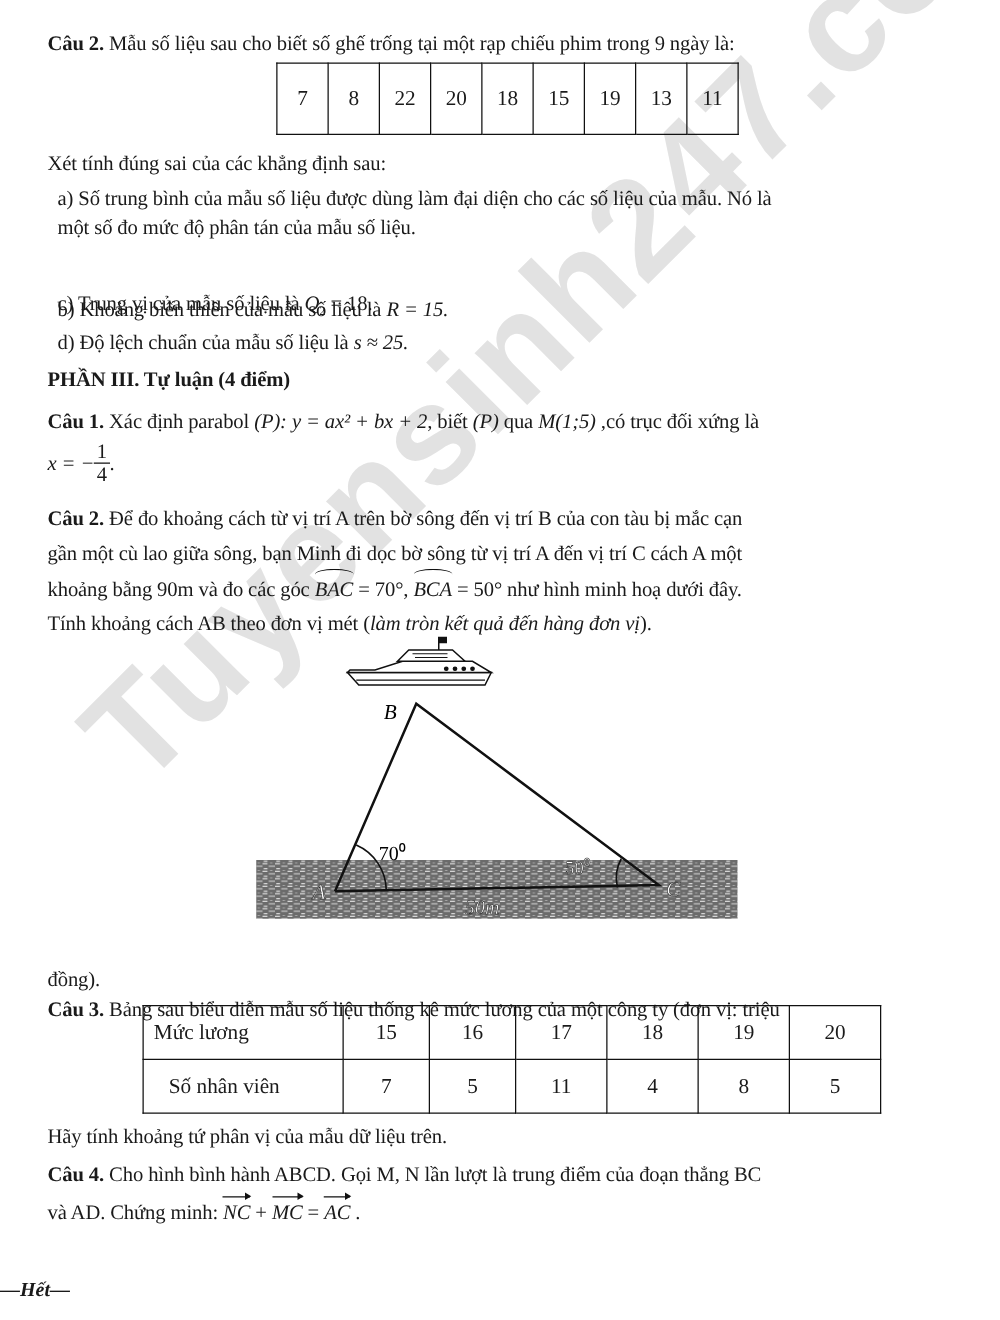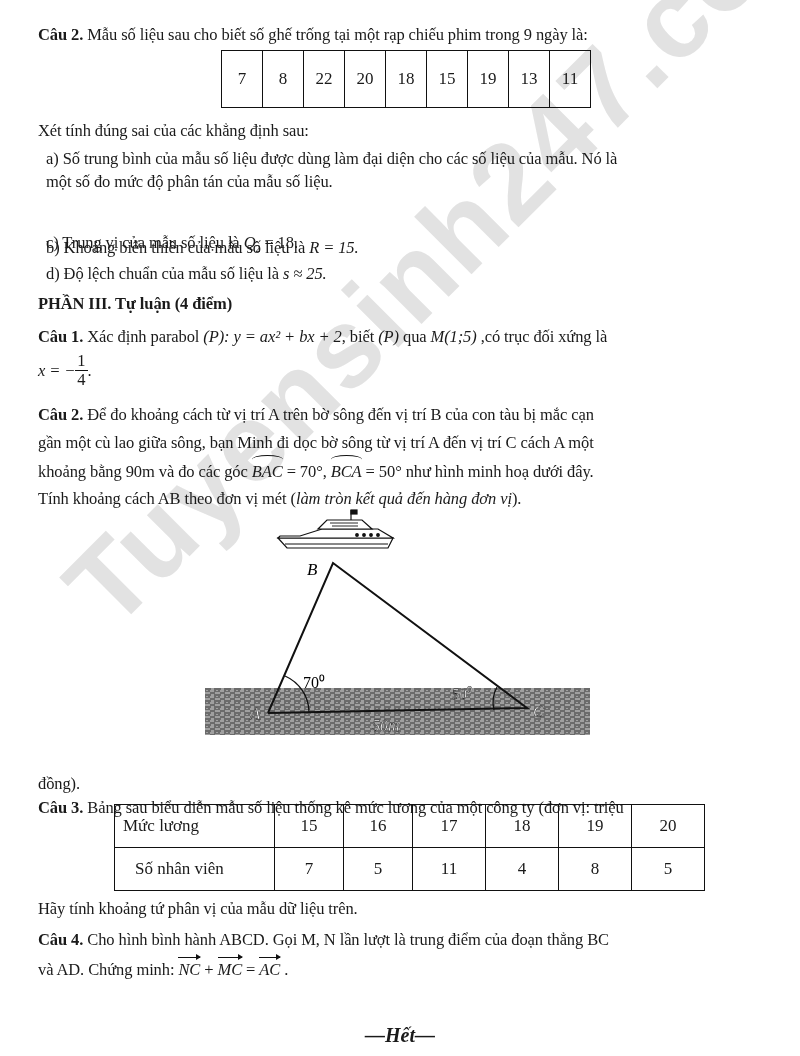--- a/index.html
+++ b/index.html
@@ -17,21 +17,21 @@
   .content { position:absolute; left:0; top:0; width:800px; height:1056px; z-index:1; }
   .frac { display:inline-block; vertical-align:middle; text-align:center; position:relative; top:-2px; }
   .frac .num { display:block; border-bottom:1px solid #111; padding:0 2px; line-height:18px; }
   .frac .den { display:block; line-height:18px; }
   .arc { position:relative; display:inline-block; }
   .arc::before { content:""; position:absolute; left:0; right:0; top:-6px; height:8px; border-top:1.3px solid #111; border-radius:50% 50% 0 0; }
   .vec { position:relative; display:inline-block; }
   .vec::before { content:""; position:absolute; left:0; right:0; top:-2px; border-top:1.3px solid #111; }
   .vec::after { content:""; position:absolute; right:-1px; top:-5px; border-left:5px solid #111; border-top:3px solid transparent; border-bottom:3px solid transparent; }
   svg text { font-family:"Liberation Serif",serif; }
-  .footer { position:absolute; left:0; width:800px; text-align:center; top:1024px; font-family:"Liberation Serif",serif; font-style:italic; font-weight:bold; font-size:20px; }
+  .footer { position:absolute; left:0; width:800px; top:1024px; font-family:"Liberation Serif",serif; font-style:italic; font-weight:bold; font-size:16px; }
 </style>
 </head>
 <body>
 
 <div class="page">
 
   <div class="watermark">Tuyensinh247.com</div>
 
   <div class="content">
 

